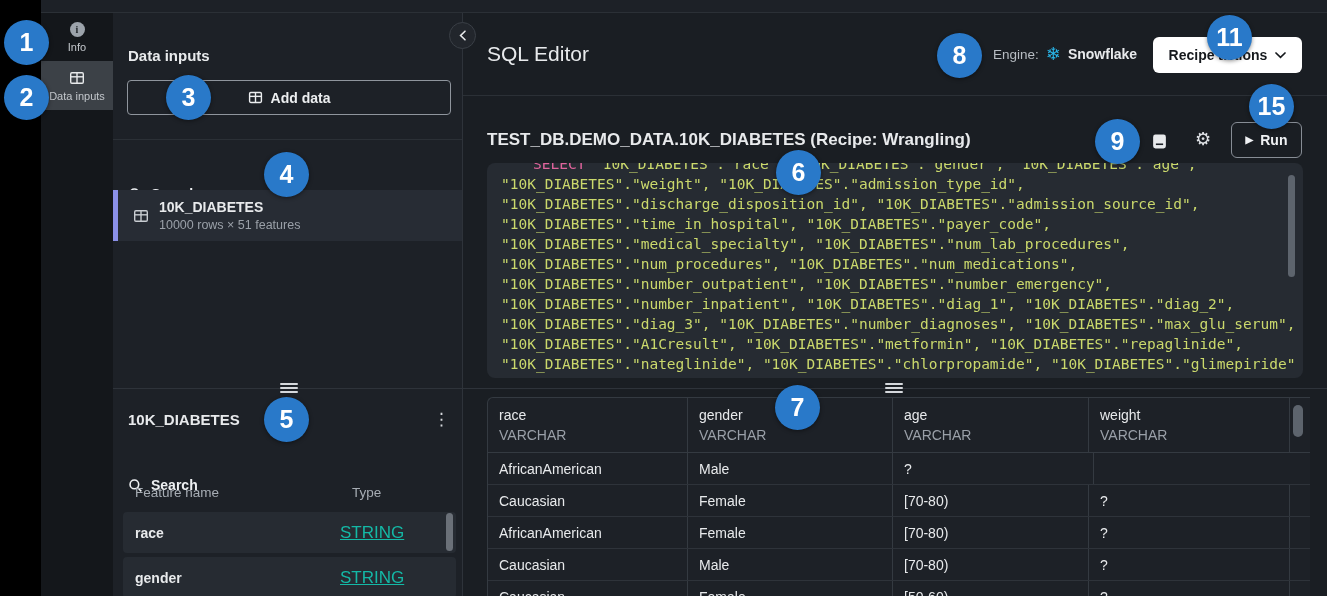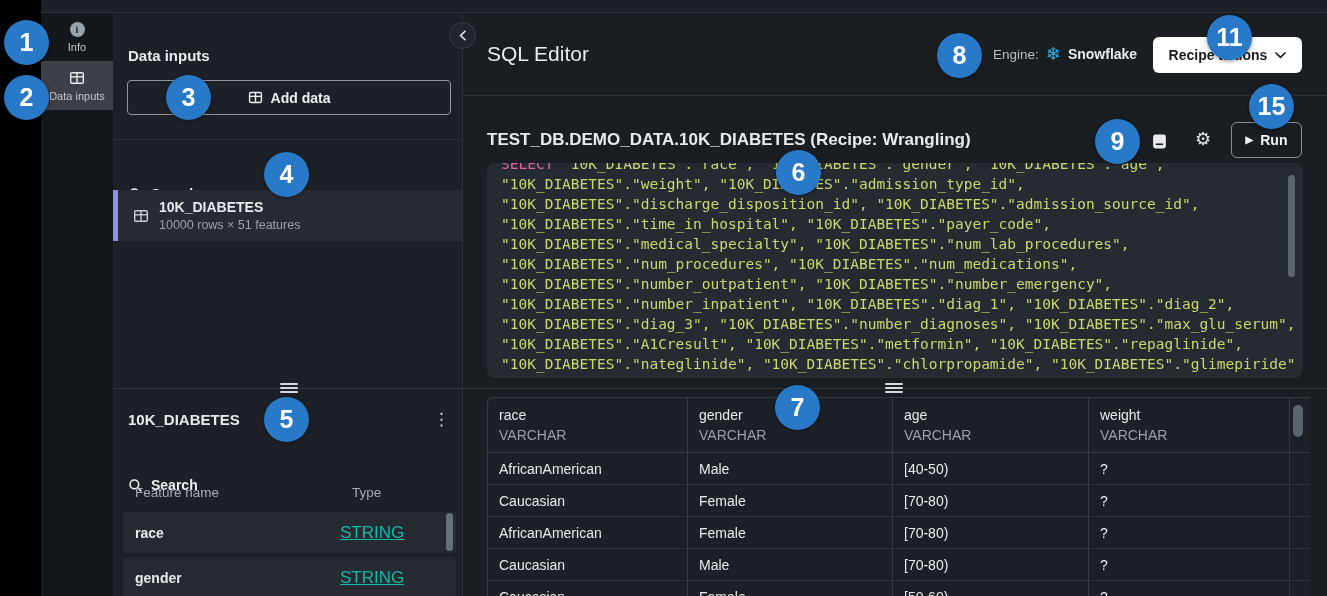--- a/index.html
+++ b/index.html
@@ -70,21 +70,21 @@
   .run-btn { left:1231px; top:122px; width:71px; height:36px; background:transparent; border:1px solid #878d95; border-radius:6px;
              display:flex; align-items:center; justify-content:center; gap:7px;
              font-size:14px; font-weight:bold; color:#f0f2f4; cursor:pointer; }
   .run-play { font-size:10px; line-height:1; }
 
   
   .code-block { left:487px; top:163px; width:816px; height:215px; background:#262b32; border-radius:8px; overflow:hidden; cursor:text; }
   .code-inner { padding:0 14px; margin-top:-9px; }
   .code-line { font-family:"DejaVu Sans Mono", monospace; font-size:14.5px; line-height:20px;
                white-space:pre; color:#cbd96c; }
-  .kw { color:#e0649c; }
+  .kw { color:#e0649c;margin-left:32px; }
   .code-scrollbar { left:1288px; top:175px; width:7px; height:102px; border-radius:4px; background:#5d646d; }
 
   
   .drag-handle { width:18px; height:10px; display:flex; flex-direction:column; justify-content:space-between; cursor:row-resize; }
   .drag-handle i { display:block; height:2px; background:#d5d8dc; border-radius:1px; }
   .dh-left { left:280px; top:383px; }
   .dh-right { left:885px; top:383px; }
 
   
   .collapse-btn { left:449px; top:22px; width:27px; height:27px; border-radius:50%; background:#22262c;
@@ -276,21 +276,20 @@
       <span class="pcol-type">VARCHAR</span>
     </div>
     <div class="pcell c3">
       <span class="pcol-name">weight</span>
       <span class="pcol-type">VARCHAR</span>
     </div>
   </div>
   <div class="prow pdata">
     <div class="pcell c0">AfricanAmerican</div>
     <div class="pcell c1">Male</div>
-    <div class="pcell c2">[40-50)</div>
     <div class="pcell c3">?</div>
   </div>
   <div class="prow pdata">
     <div class="pcell c0">Caucasian</div>
     <div class="pcell c1">Female</div>
     <div class="pcell c2">[70-80)</div>
     <div class="pcell c3">?</div>
   </div>
   <div class="prow pdata">
     <div class="pcell c0">AfricanAmerican</div>

